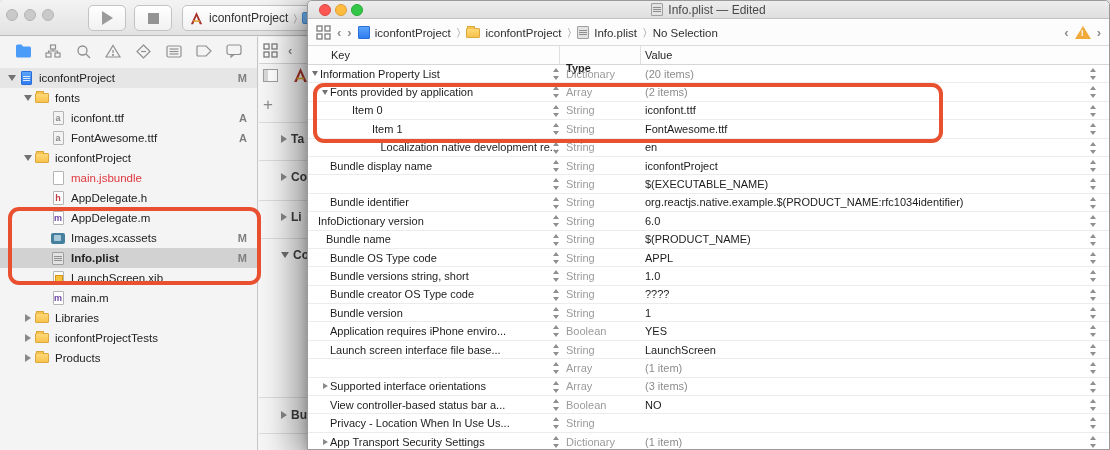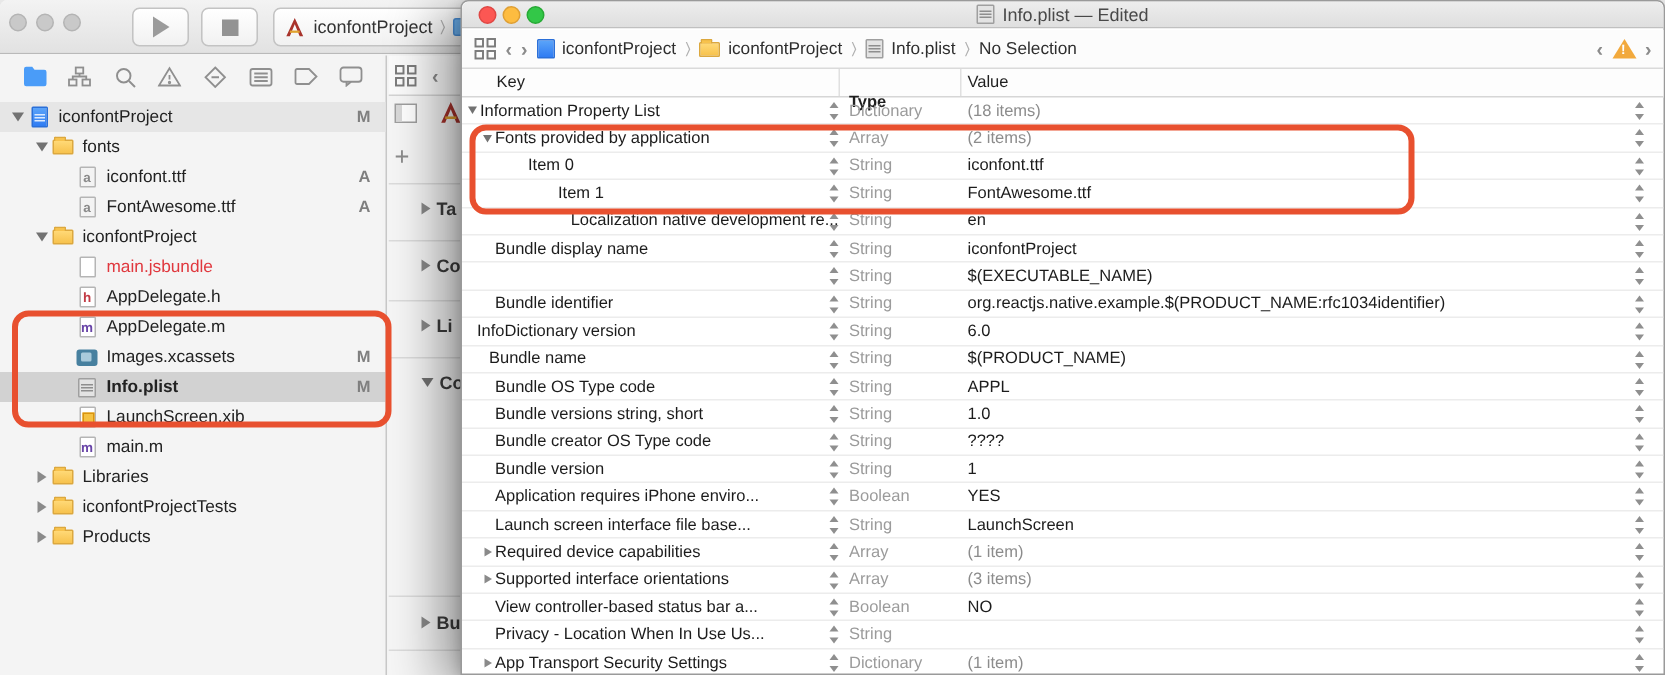--- a/index.html
+++ b/index.html
@@ -466,21 +466,21 @@
       <span class="disc">
             <i class="disc-down"></i>
           </span>
       <span class="klabel">Information Property List</span>
     </span>
     <span class="stepper key-stepper" hidden="">
           <span class="up"></span>
           <span class="down"></span>
         </span>
     <span class="cell-type">Dictionary</span>
-    <span class="cell-value grey">(18 items)</span>
+    <span class="cell-value grey">(20 items)</span>
     <span class="stepper right-stepper" hidden="">
           <span class="up"></span>
           <span class="down"></span>
         </span>
   </div>
 
   <div class="plist-row">
     <span class="cell-key" style="padding-left: 12px;">
       <span class="disc">
             <i class="disc-down"></i>
@@ -753,26 +753,20 @@
         </span>
     <span class="cell-type">String</span>
     <span class="cell-value">LaunchScreen</span>
     <span class="stepper right-stepper" hidden="">
           <span class="up"></span>
           <span class="down"></span>
         </span>
   </div>
 
   <div class="plist-row">
-    <span class="cell-key" style="padding-left: 12px;">
-      <span class="disc">
-            <i class="disc-right"></i>
-          </span>
-      <span class="klabel">Required device capabilities</span>
-    </span>
     <span class="stepper key-stepper">
           <span class="up"></span>
           <span class="down"></span>
         </span>
     <span class="cell-type">Array</span>
     <span class="cell-value grey">(1 item)</span>
     <span class="stepper right-stepper" hidden="">
           <span class="up"></span>
           <span class="down"></span>
         </span>

